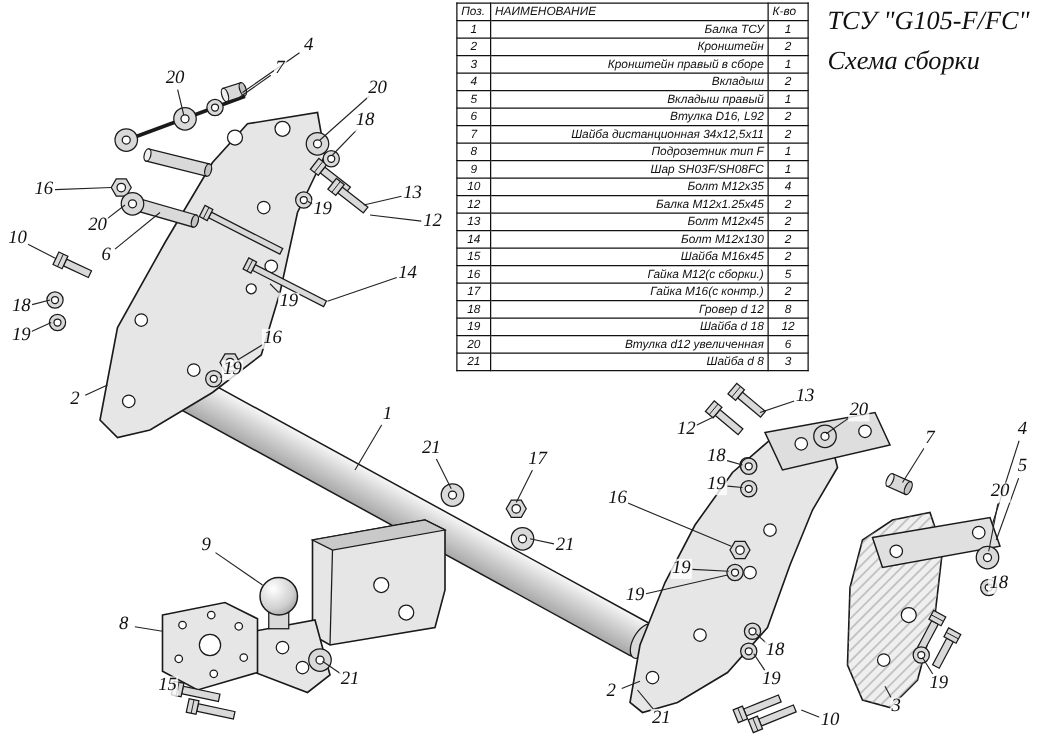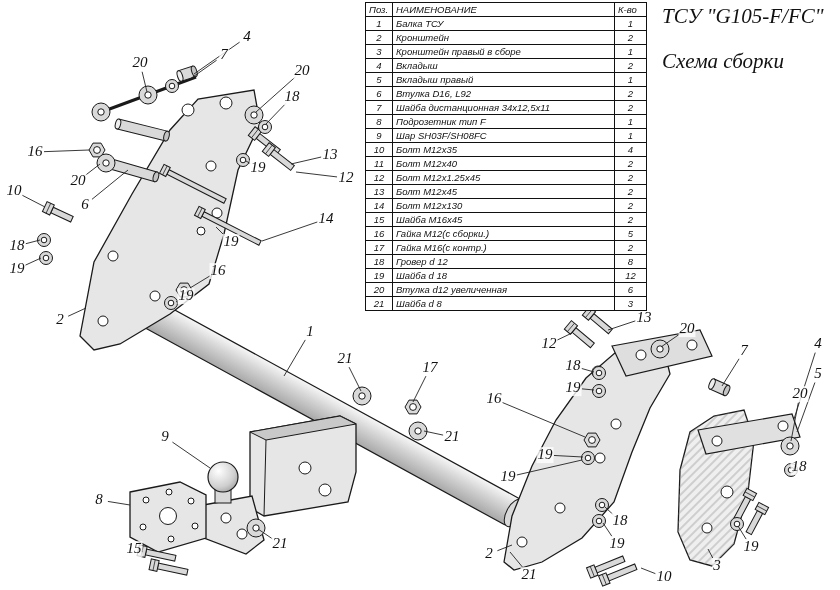--- a/index.html
+++ b/index.html
@@ -11,27 +11,27 @@
   #leader-svg line{stroke:#222;stroke-width:0.9;}
   #callout-layer{position:absolute;left:0;top:0;width:100%;height:100%;pointer-events:none;}
   .callout{position:absolute;transform:translate(-50%,-50%);font:italic 15px "Liberation Serif",serif;
            color:#111;background:rgba(255,255,255,.8);padding:0 1px;line-height:1.05;}
   
   .parts-wrap{position:absolute;left:365px;top:2px;background:#fff;}
   table.parts{border-collapse:collapse;table-layout:fixed;}
   table.parts td{border:1px solid #111;font:italic 9.5px/13px "Liberation Sans",sans-serif;color:#111;
                  padding:0 3px;height:13px;white-space:nowrap;overflow:hidden;}
   td.c-pos{width:27px;text-align:center;}
-  td.c-name{width:222px;text-align:left;}
+  td.c-name{width:222px;text-align:right;}
   td.c-qty{width:32px;text-align:center;}
   tr.hdr td{text-align:left;}
   
   .title-block{position:absolute;left:662px;top:4px;color:#111;
                font:italic 21px "Liberation Serif",serif;white-space:nowrap;}
-  .title-block .l2{margin-top:20px;}
+  .title-block .l2{margin-top:7px;}
   
   .pl{fill:#e6e6e6;stroke:#1a1a1a;stroke-width:1.3;}
   .hole{fill:#fff;stroke:#1a1a1a;stroke-width:1;}
   .mt{fill:#d9d9d9;stroke:#1a1a1a;stroke-width:1;}
 </style>
 </head>
 <body>
 
 <div class="canvas">
 
@@ -413,27 +413,22 @@
             <td class="c-pos">9</td>
             <td class="c-name">Шар SH03F/SH08FC</td>
             <td class="c-qty">1</td>
           </tr>
           <tr>
             <td class="c-pos">10</td>
             <td class="c-name">Болт M12x35</td>
             <td class="c-qty">4</td>
           </tr>
           <tr>
-            <td class="c-pos">11</td>
-            <td class="c-name">Болт M12x40</td>
-            <td class="c-qty">2</td>
-          </tr>
-          <tr>
             <td class="c-pos">12</td>
-            <td class="c-name">Болт M12x1.25x45</td>
+            <td class="c-name">Балка M12x1.25x45</td>
             <td class="c-qty">2</td>
           </tr>
           <tr>
             <td class="c-pos">13</td>
             <td class="c-name">Болт M12x45</td>
             <td class="c-qty">2</td>
           </tr>
           <tr>
             <td class="c-pos">14</td>
             <td class="c-name">Болт M12x130</td>

